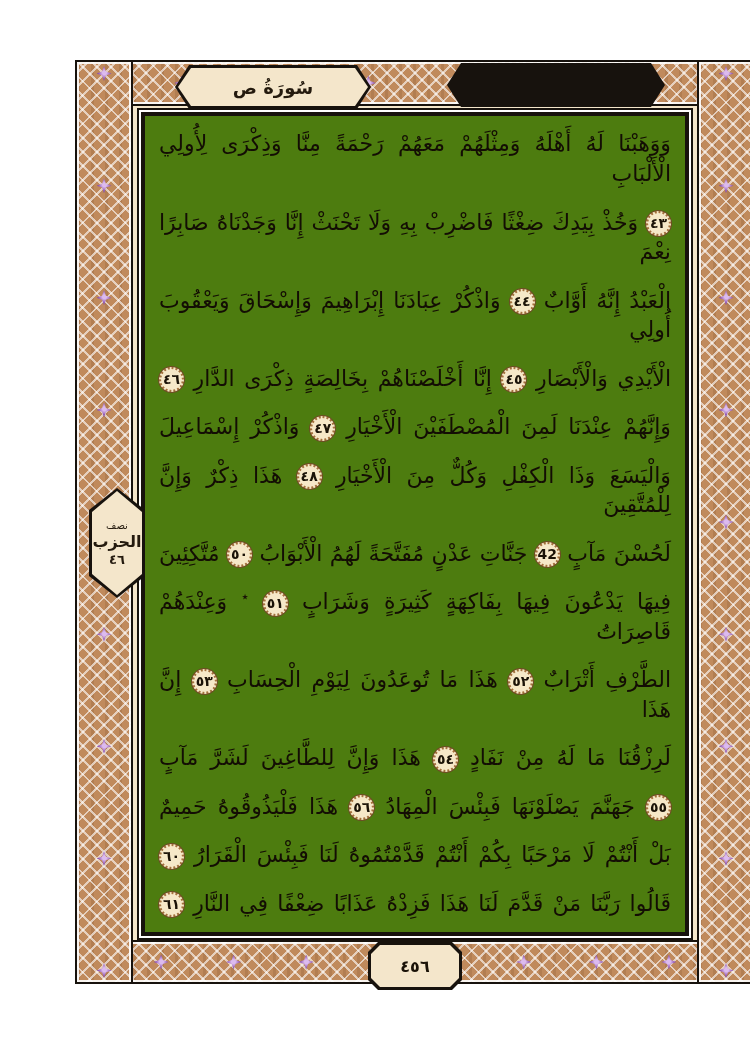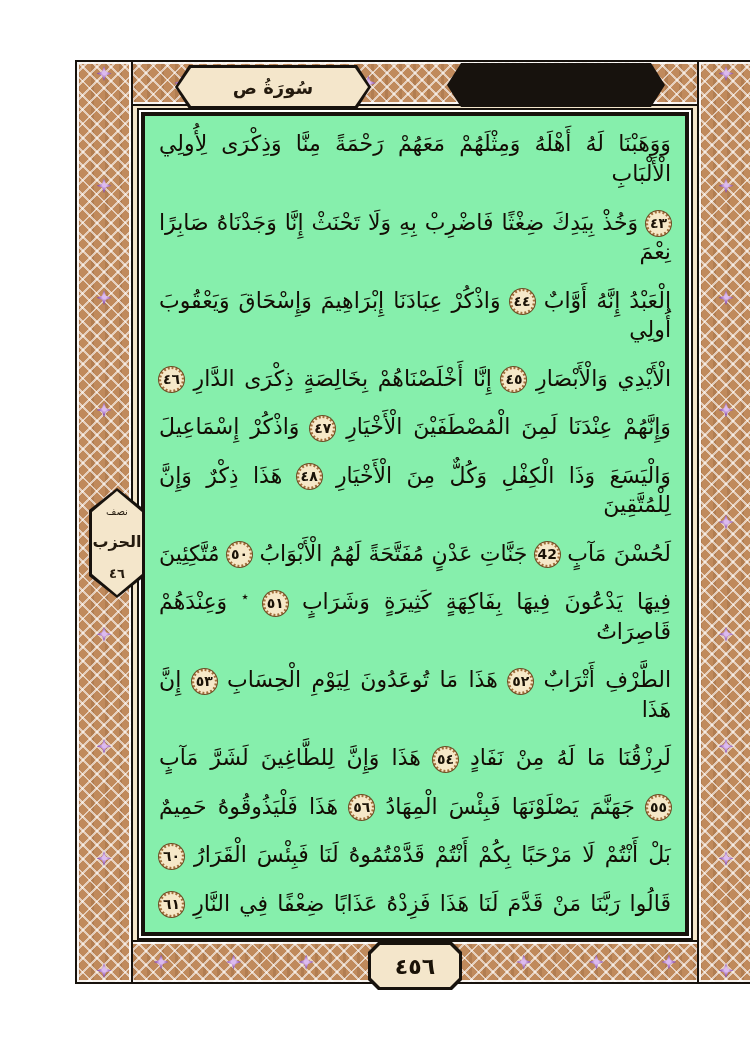--- a/index.html
+++ b/index.html
@@ -28,21 +28,21 @@
   .flowers{position:absolute;inset:4px;display:flex;justify-content:space-between;align-items:center;}
   .flowers.vertical{flex-direction:column;}
   .flower{flex:0 0 auto;width:15px;height:15px;
     background:radial-gradient(circle at 50% 45%,#dcbbee 0 18%,var(--purple) 55%,#53276f 100%);
     clip-path:polygon(50% 0%,63% 37%,100% 50%,63% 63%,50% 100%,37% 63%,0% 50%,37% 37%);}
 
   
   .inner-margin{position:absolute;left:56px;right:56px;top:44px;bottom:42px;
     background:var(--cream);border:2px solid var(--ink);box-sizing:border-box;}
   .text-panel{position:absolute;left:66px;right:66px;top:52px;bottom:48px;
-    background:#86efac;border:4px solid var(--ink);box-sizing:border-box;
+    background:#4d7c0f;border:4px solid var(--ink);box-sizing:border-box;
     box-shadow:0 0 0 2px #fff,0 0 0 4px var(--ink);}
   .lines{position:absolute;inset:4px 12px;display:flex;flex-direction:column;justify-content:space-around;}
   .quran-line{direction:rtl;unicode-bidi:embed;text-align:justify;text-align-last:justify;
     font-size:22px;line-height:1.35;color:#130d04;padding:0 2px;}
   .ayah{display:inline-flex;width:25px;height:25px;border-radius:50%;
     background:#f6e8c8;border:2px dotted #a4713d;box-shadow:0 0 0 1px #6e4d26;
     color:#1a1207;font-size:14px;font-weight:bold;align-items:center;justify-content:center;
     vertical-align:middle;box-sizing:border-box;}
   .hizb-star{font-size:13px;vertical-align:super;color:#1a1207;}
 
@@ -55,26 +55,26 @@
     display:flex;align-items:center;justify-content:center;}
   .cartouche-surah{left:100px;top:5px;width:196px;height:44px;}
   .cartouche-juz{left:372px;top:3px;width:218px;height:44px;}
   .cartouche-surah .c-inner{font-size:18px;font-weight:bold;color:#241a0e;}
   .cartouche-juz .c-inner{font-size:15px;font-weight:bold;color:#241a0e;}
 
   .page-number-cartouche{position:absolute;left:50%;transform:translateX(-50%);
     bottom:-6px;width:94px;height:48px;z-index:3;}
   .page-number-cartouche .c-outer{clip-path:polygon(10px 0,calc(100% - 10px) 0,100% 10px,100% calc(100% - 10px),calc(100% - 10px) 100%,10px 100%,0 calc(100% - 10px),0 10px);}
   .page-number-cartouche .c-inner{clip-path:polygon(9px 0,calc(100% - 9px) 0,100% 9px,100% calc(100% - 9px),calc(100% - 9px) 100%,9px 100%,0 calc(100% - 9px),0 9px);
-    font-size:22px;font-weight:bold;color:#1a1207;}
+    font-size:16px;font-weight:bold;color:#1a1207;}
 
   .hizb-cartouche{position:absolute;left:14px;top:428px;width:56px;height:110px;z-index:3;}
   .hizb-cartouche .c-outer{clip-path:polygon(50% 0,100% 22px,100% calc(100% - 22px),50% 100%,0 calc(100% - 22px),0 22px);}
   .hizb-cartouche .c-inner{clip-path:polygon(50% 0,100% 21px,100% calc(100% - 21px),50% 100%,0 calc(100% - 21px),0 21px);
-    flex-direction:column;gap:15px;direction:rtl;color:#241a0e;}
+    flex-direction:column;gap:1px;direction:rtl;color:#241a0e;}
   .hizb-line1{font-size:10px;}
   .hizb-line2{font-size:16px;font-weight:bold;}
   .hizb-line3{font-size:13px;font-weight:bold;}
 </style>
 </head>
 <body>
 
 <div class="page">
   <div class="frame">
 

